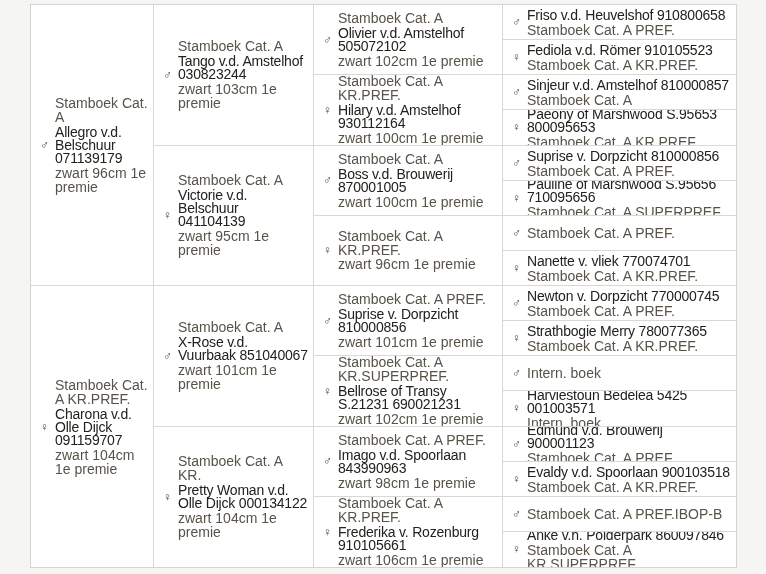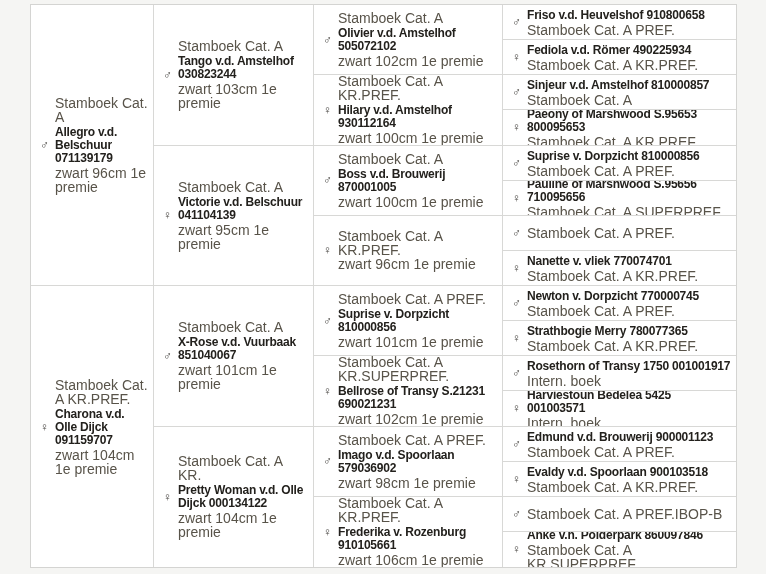--- a/index.html
+++ b/index.html
@@ -48,22 +48,22 @@
     flex:1;
     min-width:0;
     padding-right:5px;
   }
   .meta{
     font-size:14px;
     color:#585349;
     line-height:14px;
   }
   .name{
-    font-size:12px;
-    font-weight:bold;
+    font-size:14px;
+    font-weight:normal;
     letter-spacing:-0.2px;
     color:#23211d;
     line-height:13px;
     margin:2px 0 1px 0;
   }
 </style>
 </head>
 <body>
 
 <div class="screen">
@@ -163,21 +163,21 @@
       <div class="txt">
         <div class="meta">Stamboek Cat. A KR.SUPERPREF.</div>
         <div class="name">Bellrose of Transy S.21231 690021231</div>
         <div class="meta">zwart 102cm 1e premie</div>
       </div>
     </div>
     <div class="cell" style="grid-area:13 / 3 / span 2 / auto">
       <span class="sex">♂</span>
       <div class="txt">
         <div class="meta">Stamboek Cat. A PREF.</div>
-        <div class="name">Imago v.d. Spoorlaan 579036902</div>
+        <div class="name">Imago v.d. Spoorlaan 843990963</div>
         <div class="meta">zwart 98cm 1e premie</div>
       </div>
     </div>
     <div class="cell bb0" style="grid-area:15 / 3 / span 2 / auto">
       <span class="sex">♀</span>
       <div class="txt">
         <div class="meta">Stamboek Cat. A KR.PREF.</div>
         <div class="name">Frederika v. Rozenburg 910105661</div>
         <div class="meta">zwart 106cm 1e premie</div>
       </div>
@@ -186,21 +186,21 @@
     <div class="cell rb0" style="grid-area:1 / 4">
       <span class="sex">♂</span>
       <div class="txt">
         <div class="name">Friso v.d. Heuvelshof 910800658</div>
         <div class="meta">Stamboek Cat. A PREF.</div>
       </div>
     </div>
     <div class="cell rb0" style="grid-area:2 / 4">
       <span class="sex">♀</span>
       <div class="txt">
-        <div class="name">Fediola v.d. Römer 490225934</div>
+        <div class="name">Fediola v.d. Römer 910105523</div>
         <div class="meta">Stamboek Cat. A KR.PREF.</div>
       </div>
     </div>
     <div class="cell rb0" style="grid-area:3 / 4">
       <span class="sex">♂</span>
       <div class="txt">
         <div class="name">Sinjeur v.d. Amstelhof 810000857</div>
         <div class="meta">Stamboek Cat. A</div>
       </div>
     </div>
@@ -248,21 +248,20 @@
     <div class="cell rb0" style="grid-area:10 / 4">
       <span class="sex">♀</span>
       <div class="txt">
         <div class="name">Strathbogie Merry 780077365</div>
         <div class="meta">Stamboek Cat. A KR.PREF.</div>
       </div>
     </div>
     <div class="cell rb0" style="grid-area:11 / 4">
       <span class="sex">♂</span>
       <div class="txt">
-        <div class="name">Rosethorn of Transy 1750 001001917</div>
         <div class="meta">Intern. boek</div>
       </div>
     </div>
     <div class="cell rb0" style="grid-area:12 / 4">
       <span class="sex">♀</span>
       <div class="txt">
         <div class="name">Harviestoun Bedelea 5425 001003571</div>
         <div class="meta">Intern. boek</div>
       </div>
     </div>

